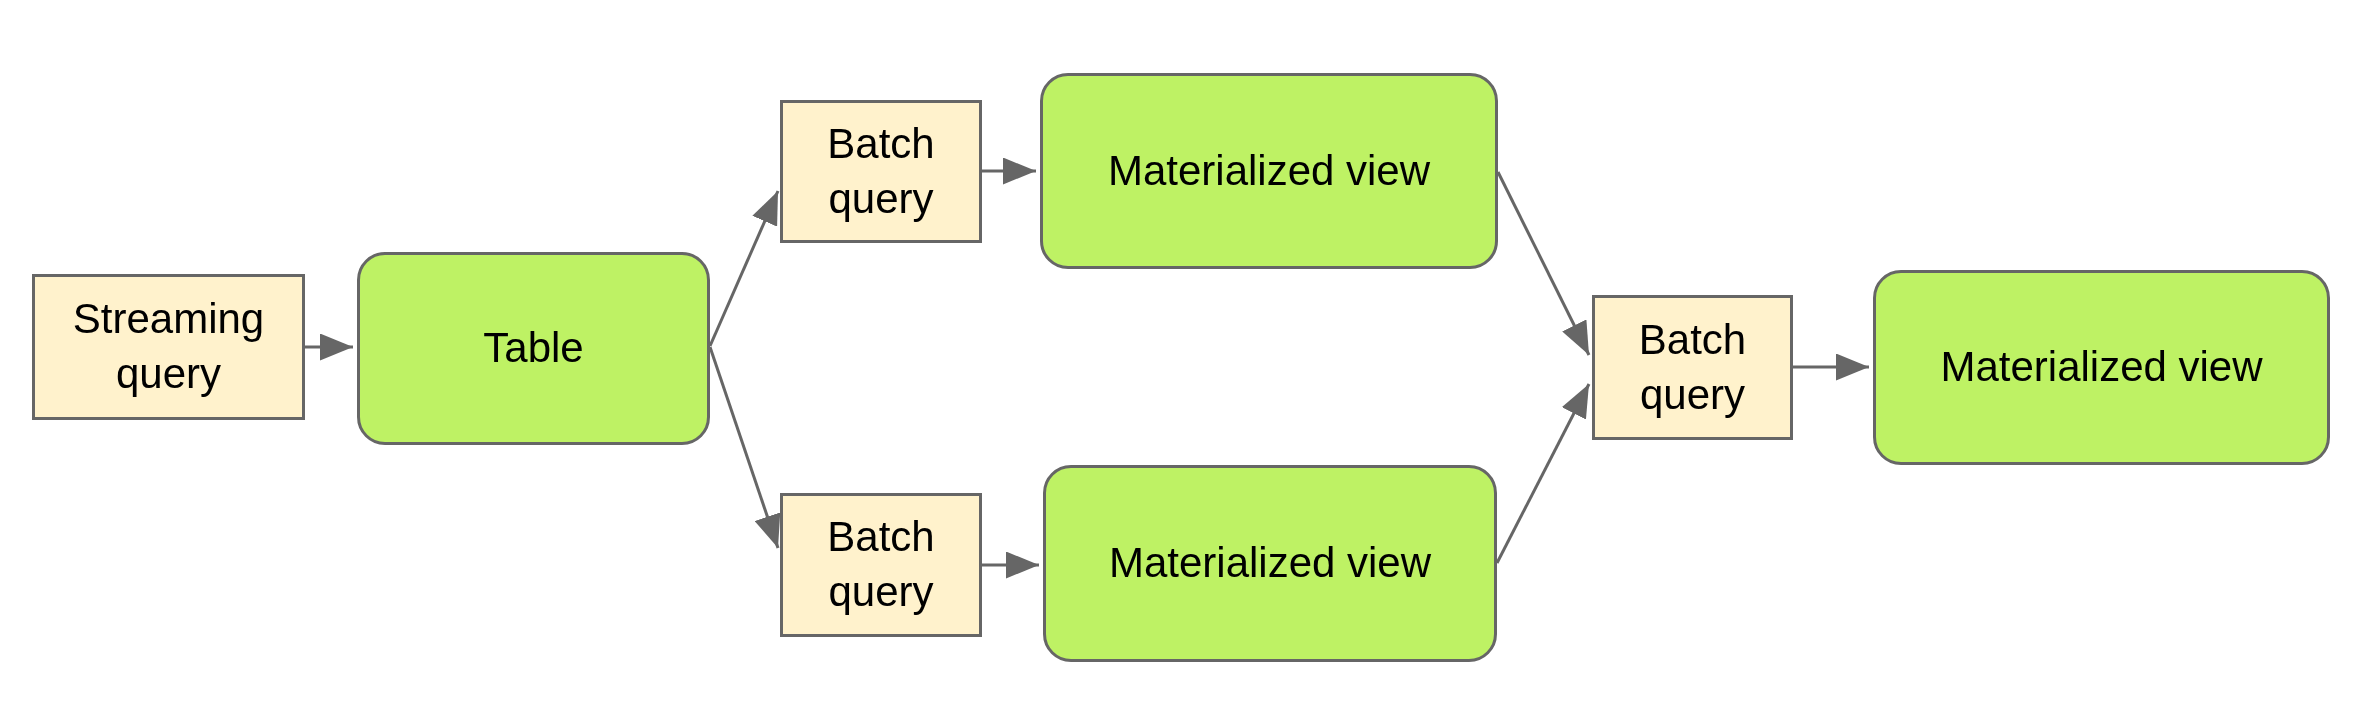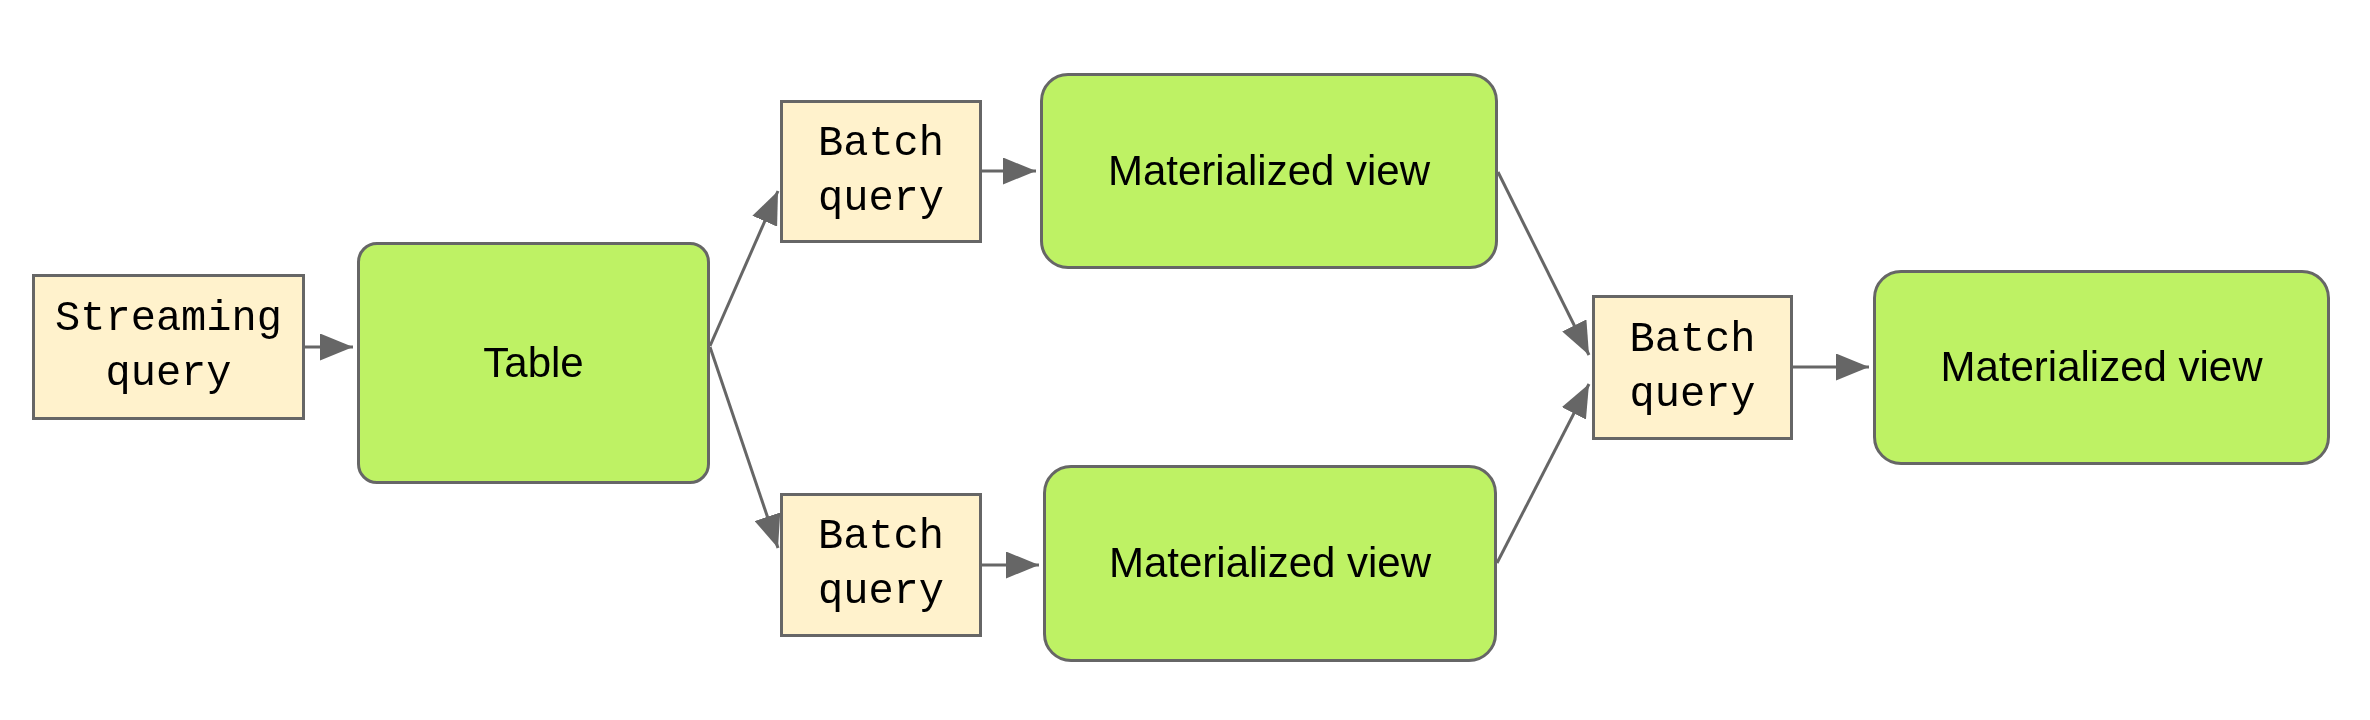--- a/index.html
+++ b/index.html
@@ -30,33 +30,32 @@
     justify-content: center;
     text-align: center;
     font-size: 42px;
     line-height: 1.3;
     color: #000000;
   }
   .node.query {
     background: #fff2cc;
     border: 3px solid #666666;
     border-radius: 0;
-    font-family: Liberation Mono, monospace;
   }
   .node.store {
     background: #bef264;
     border: 3px solid #666666;
     border-radius: 28px;
   }
   .node .label {
     padding: 0 14px;
   }
   
   #n-streaming      { left: 32px;   top: 274px; width: 273px; height: 146px; }
-  #n-table          { left: 357px;  top: 242px; width: 353px; height: 242px; border-radius: 20px; }
+  #n-table          { left: 357px;  top: 252px; width: 353px; height: 193px; }
   #n-batch-top      { left: 780px;  top: 100px; width: 202px; height: 143px; }
   #n-mv-top         { left: 1040px; top: 73px;  width: 458px; height: 196px; }
   #n-batch-bottom   { left: 780px;  top: 493px; width: 202px; height: 144px; }
   #n-mv-bottom      { left: 1043px; top: 465px; width: 454px; height: 197px; }
   #n-batch-center   { left: 1592px; top: 295px; width: 201px; height: 145px; }
   #n-mv-final       { left: 1873px; top: 270px; width: 457px; height: 195px; }
 
   .edge {
     stroke: #666666;
     stroke-width: 3;

